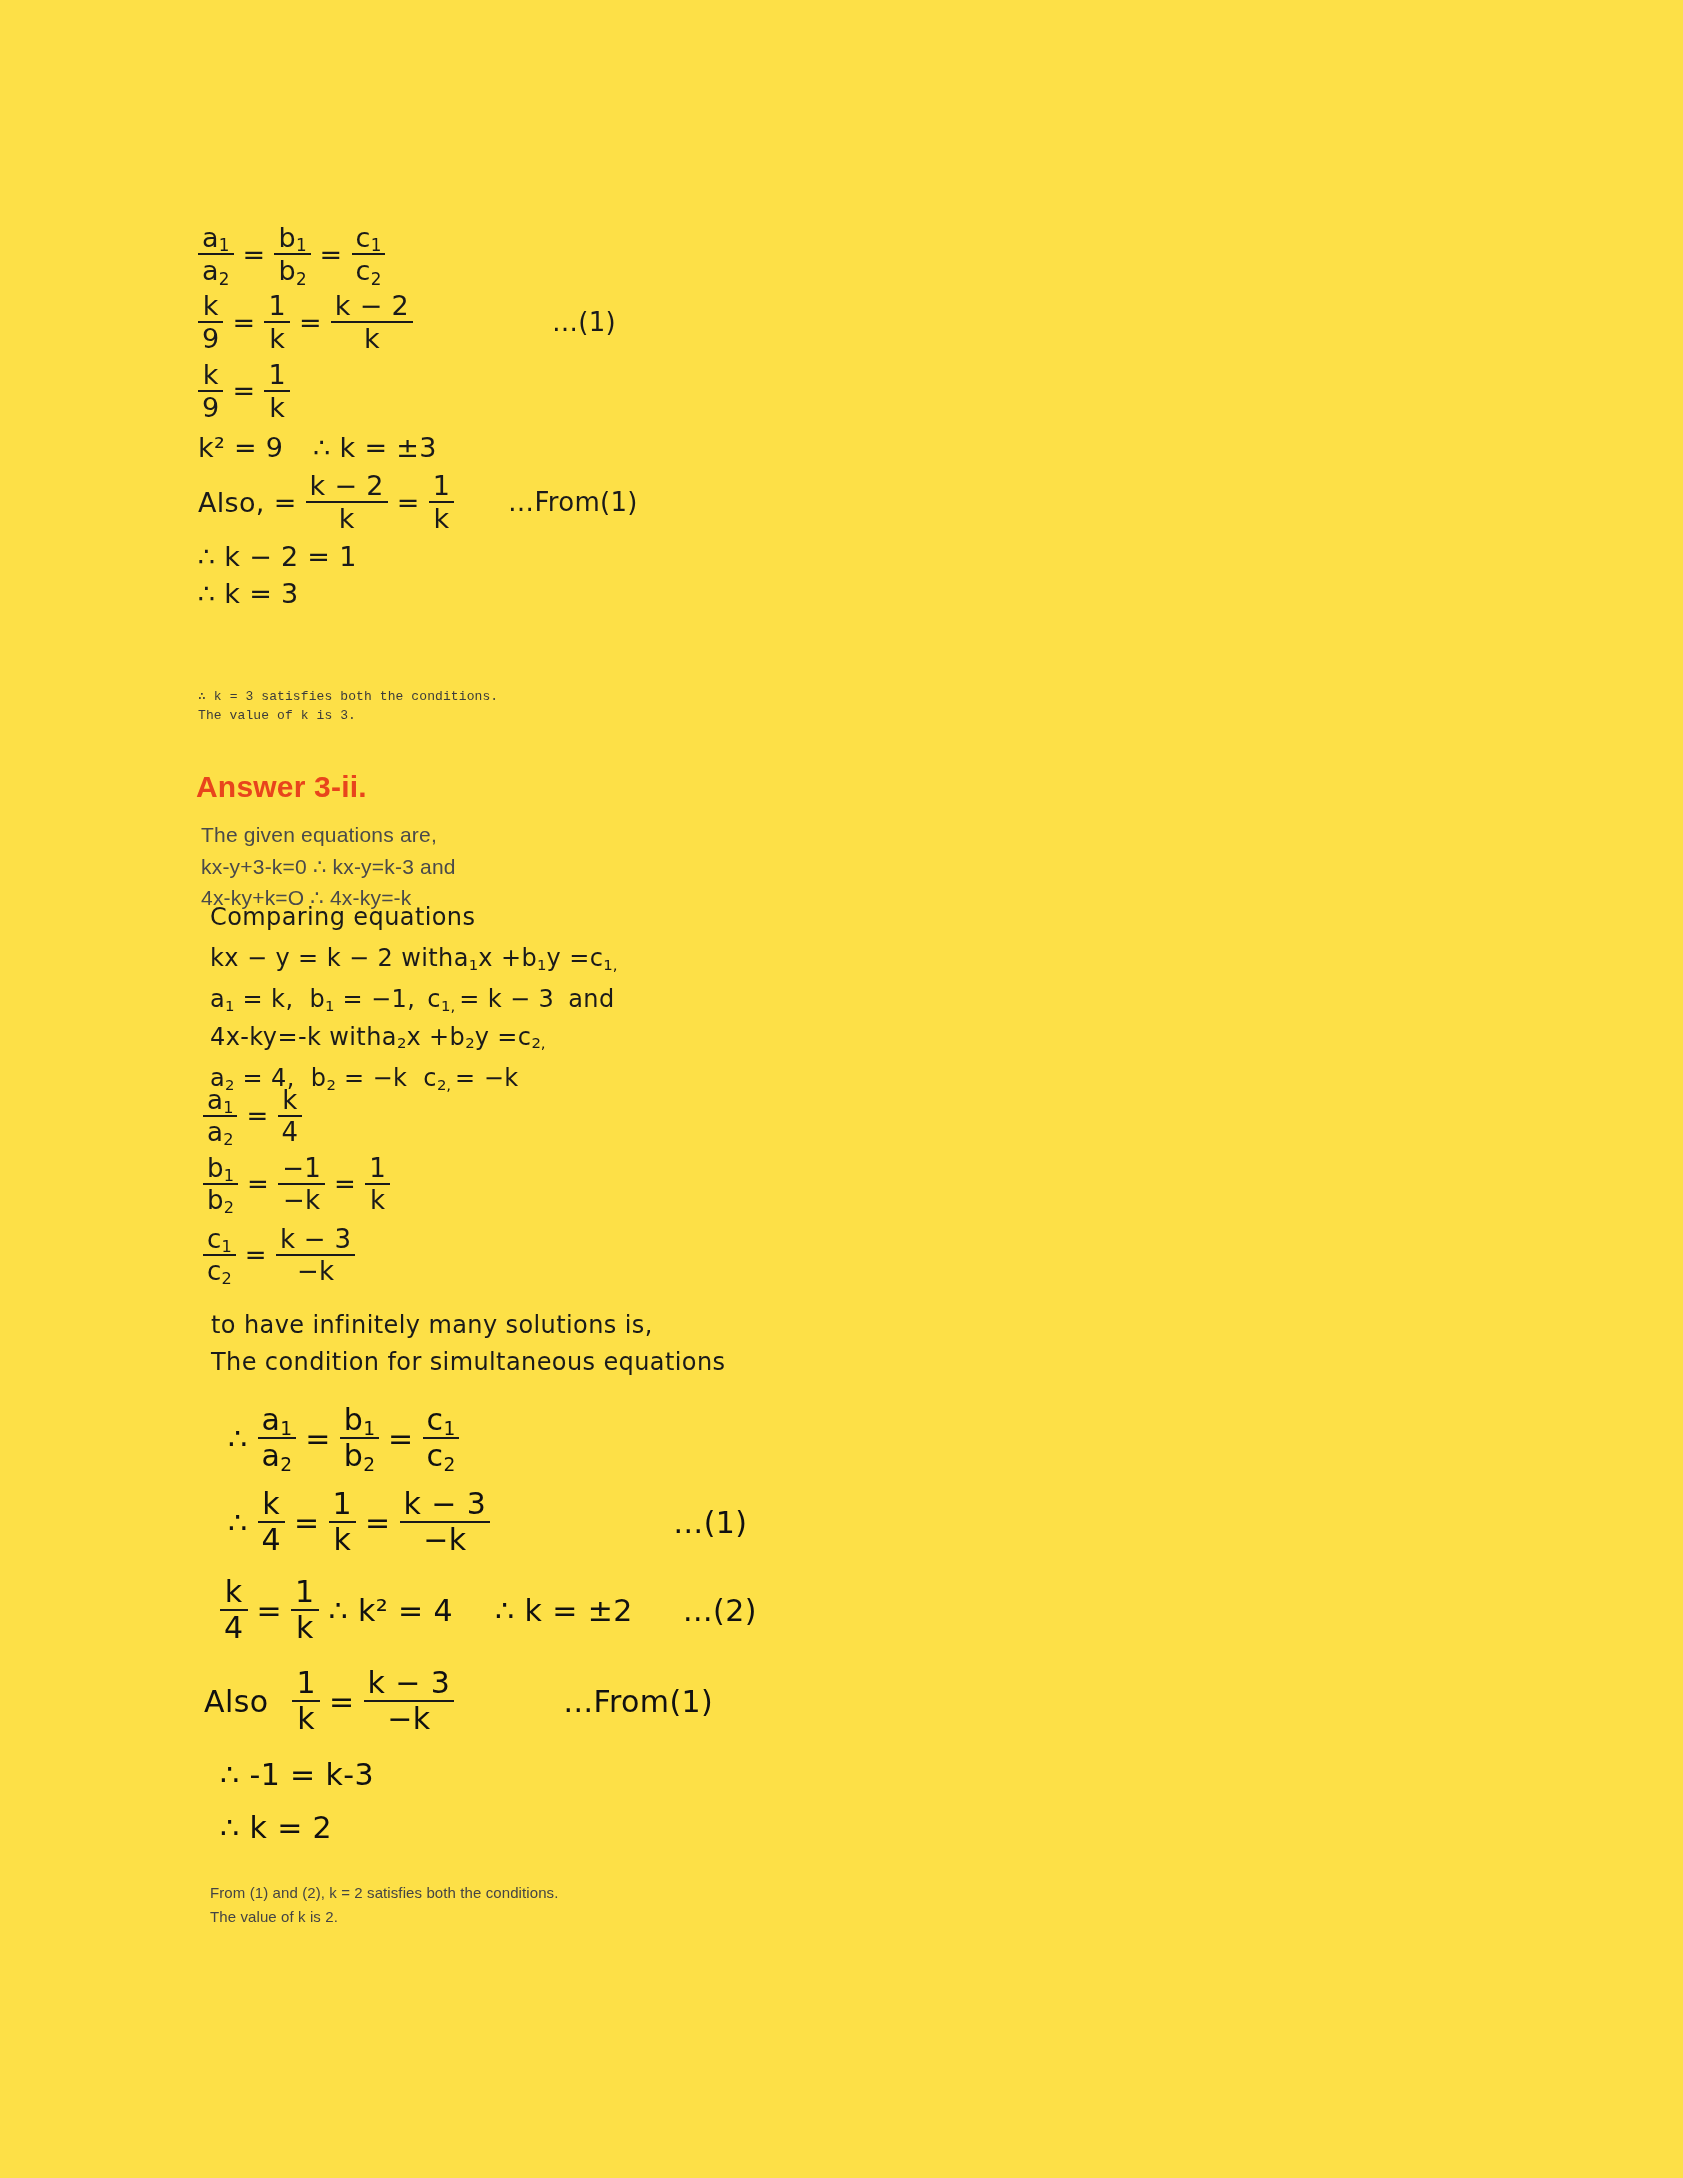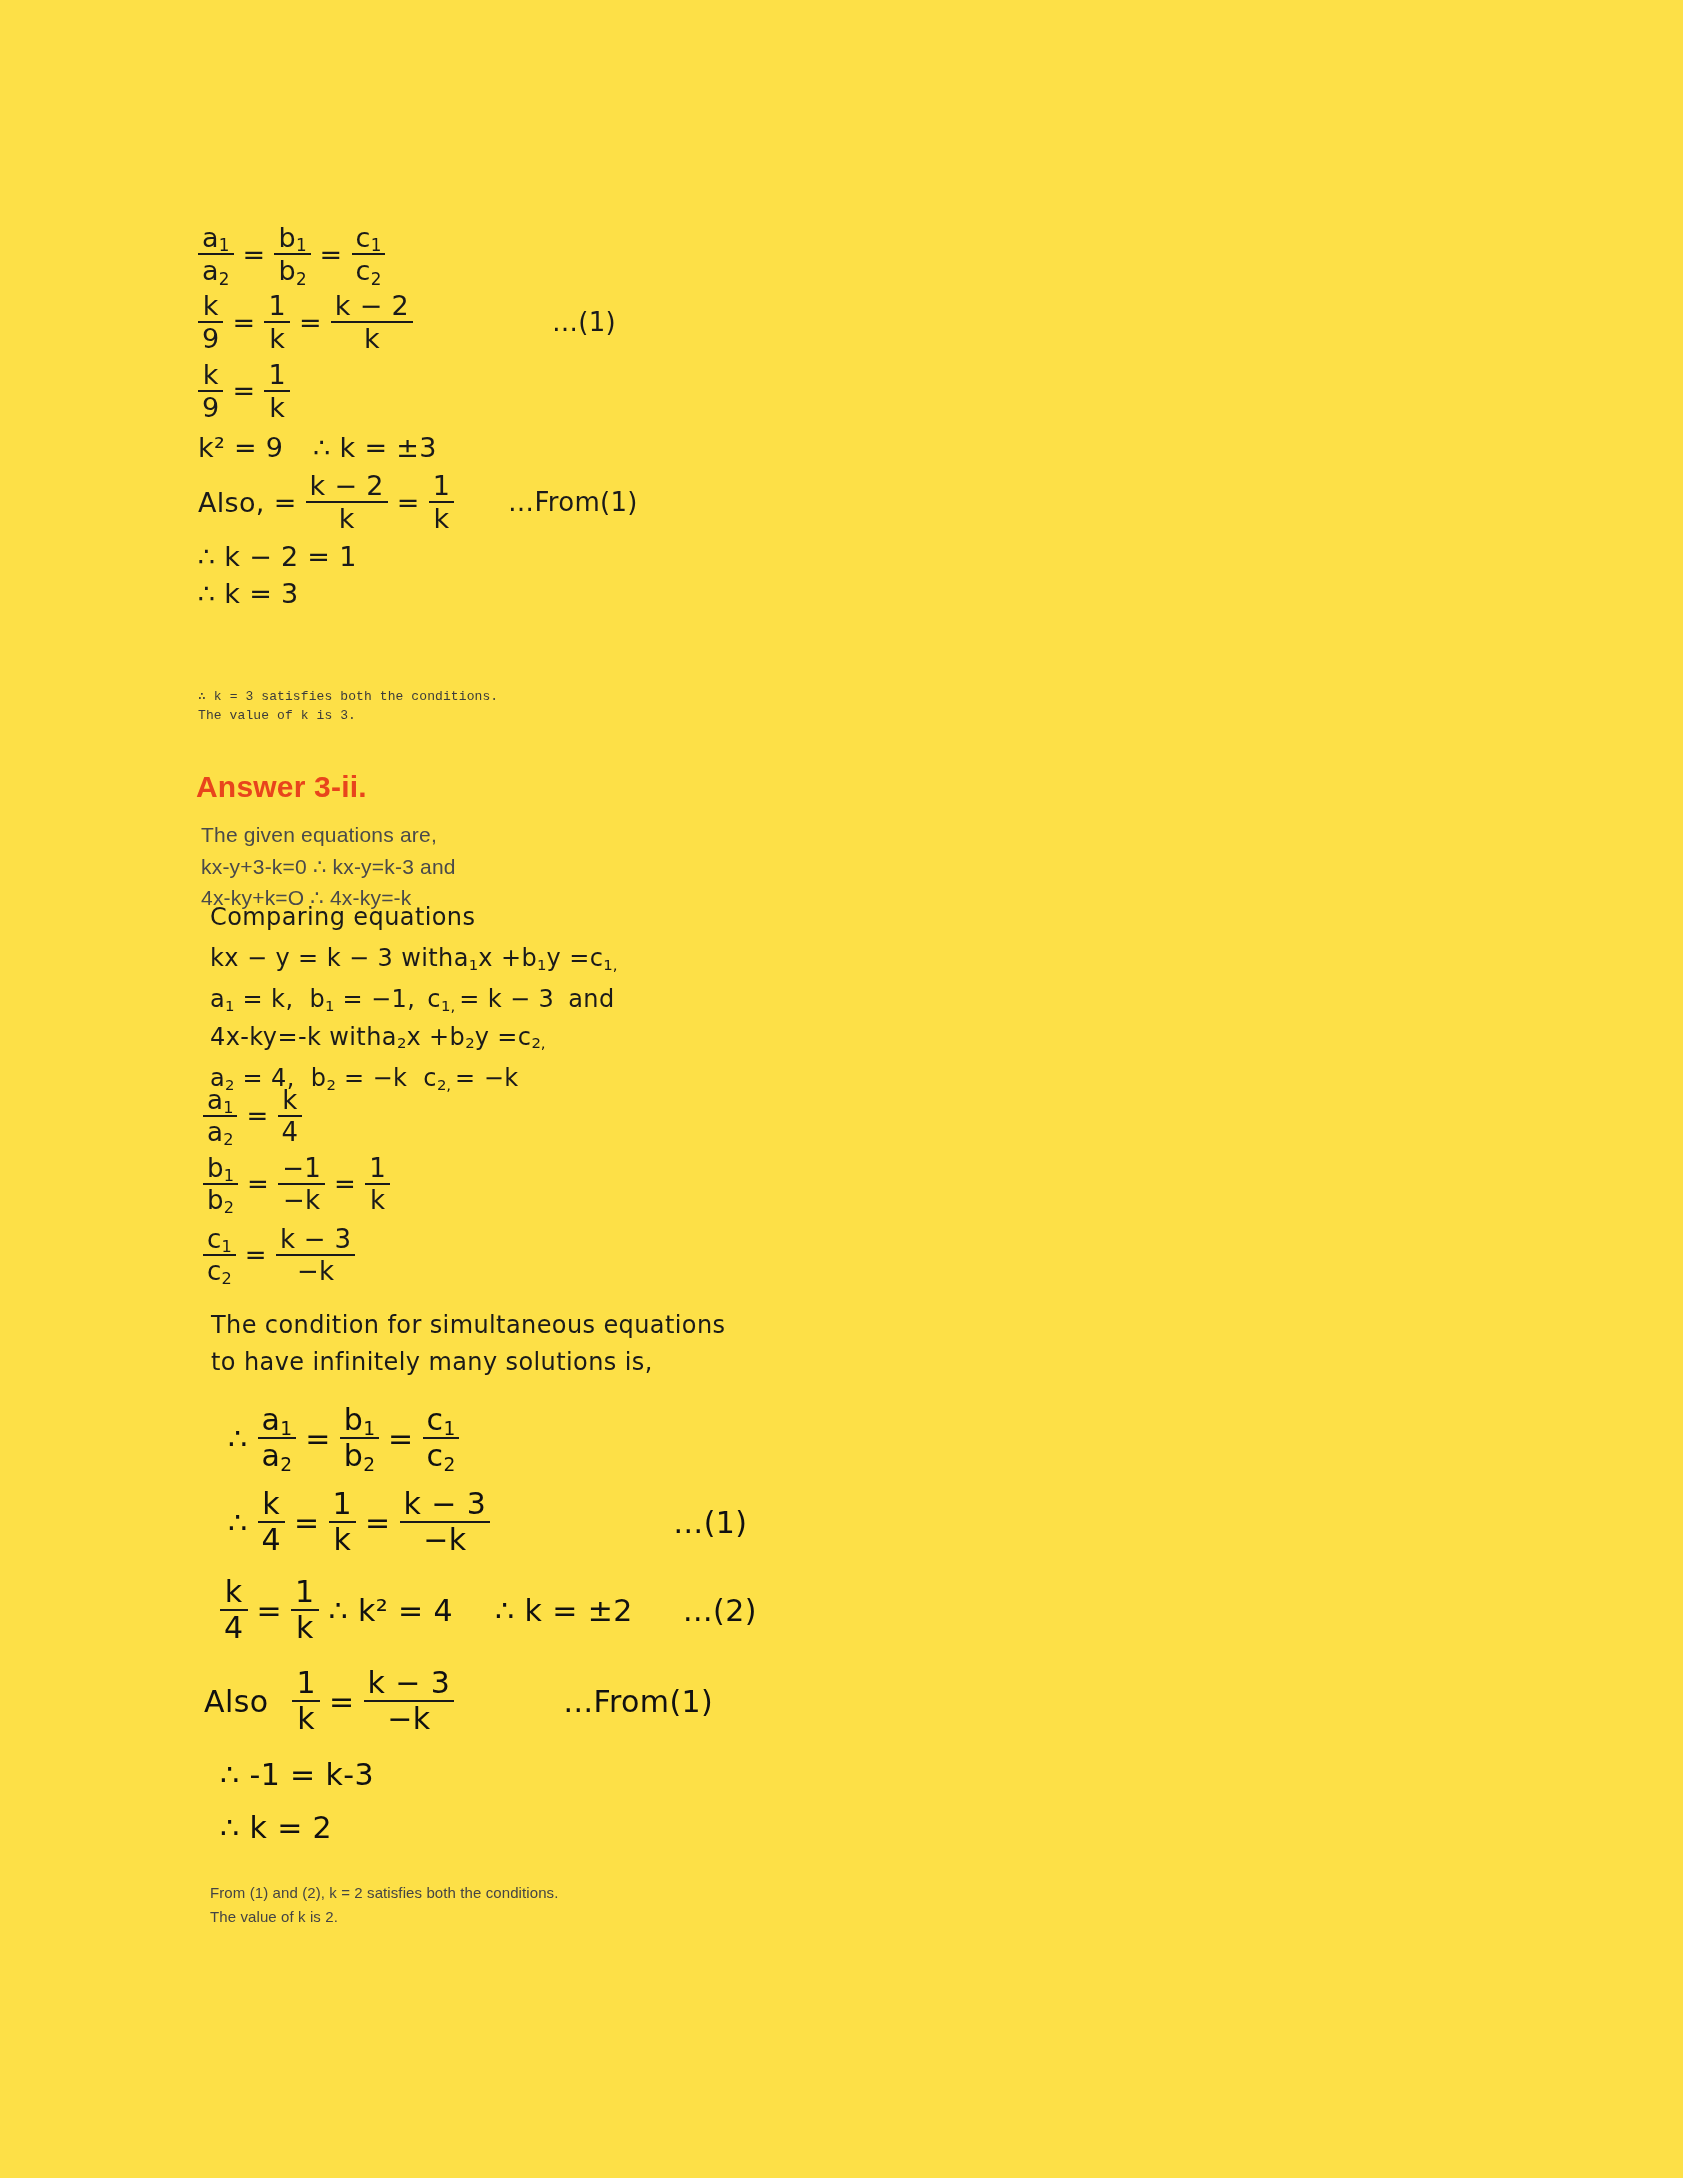--- a/index.html
+++ b/index.html
@@ -217,21 +217,21 @@
     <div>The given equations are,</div>
     <div>kx-y+3-k=0   ∴ kx-y=k-3  and</div>
     <div>4x-ky+k=O  ∴ 4x-ky=-k</div>
   </div>
 
   <div class="abs md-eq" style="left:210px; top:899px;">
 
     <div>Comparing equations</div>
 
     <div class="row" style="margin-top:4px">
-      <span>kx − y = k − 3 with </span>
+      <span>kx − y = k − 2 with </span>
       <span>a<sub>1</sub></span>
       <span>x + </span>
       <span>b<sub>1</sub></span>
       <span>y = </span>
       <span>c<sub>1,</sub></span>
     </div>
 
     <div class="row" style="margin-top:4px">
       <span><span>a</span><sub>1</sub></span>
       <span class="sp" style="width:8px"></span>
@@ -307,22 +307,22 @@
       <span class="den"><span>c</span><sub>2</sub></span>
     </span>
     <span class="op">=</span>
     <span class="frac">
       <span class="num">k − 3</span>
       <span class="den">−k</span>
     </span>
   </div>
 
   <div class="abs md-eq" style="left:211px; top:1307px;">
+    <div>to have infinitely many solutions is,</div>
     <div>The condition for simultaneous equations</div>
-    <div>to have infinitely many solutions is,</div>
   </div>
 
   <div class="abs big-eq row" style="left:228px; top:1404px;">
     <span class="therefore">∴</span>
     <span class="frac">
       <span class="num"><span>a</span><sub>1</sub></span>
       <span class="den"><span>a</span><sub>2</sub></span>
     </span>
     <span class="op">=</span>
     <span class="frac">

